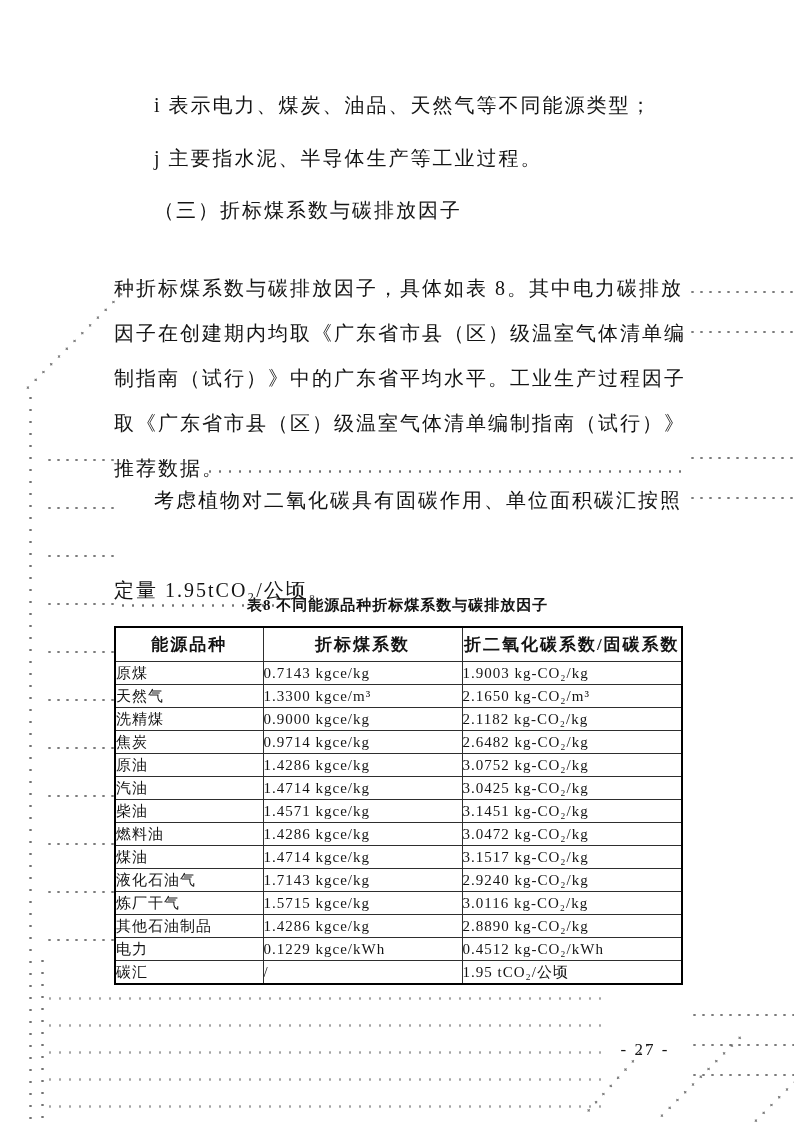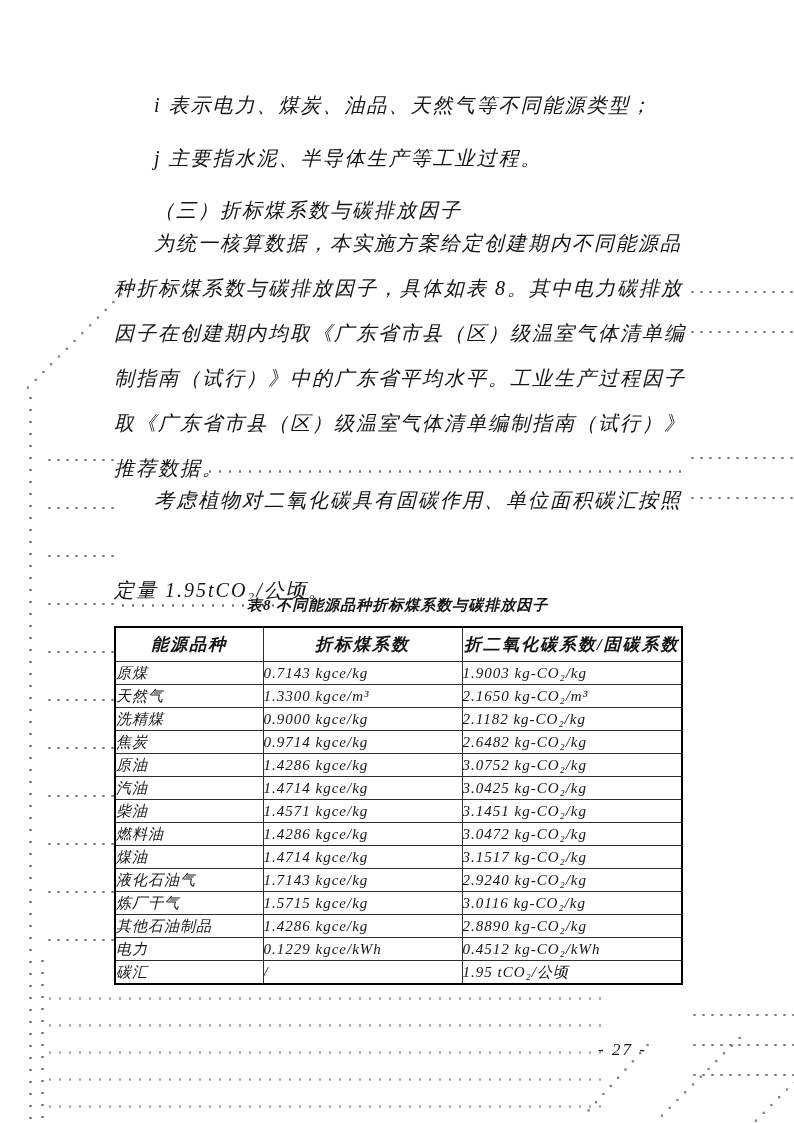--- a/index.html
+++ b/index.html
@@ -4,21 +4,21 @@
 <style>
   html,body { margin:0; padding:0; }
   body {
     width:794px; height:1123px;
     background:#ffffff;
     position:relative;
     overflow:hidden;
     font-family:"Liberation Serif","DejaVu Serif",serif;
     color:#141414;
   }
-  .page { position:absolute; inset:0;font-style:italic; }
+  .page { position:absolute; inset:0; }
 
   
   .dotrow  { position:absolute; height:3px; z-index:1; opacity:.85;
              background-image:radial-gradient(circle,#5a5a5a 1px,transparent 1.4px);
              background-size:10px 3px; }
   .dotgrid { position:absolute; z-index:1; opacity:.8;
              background-image:radial-gradient(circle,#5a5a5a 1px,transparent 1.4px); }
   .vdots   { position:absolute; width:3px; z-index:1; opacity:.85;
              background-image:radial-gradient(circle,#5a5a5a 1px,transparent 1.4px);
              background-size:3px 12px; }
@@ -45,21 +45,21 @@
     border:2px solid #000;
   }
   table.factors th, table.factors td {
     border:1px solid #2e2e2e; padding:0; overflow:hidden;
   }
   table.factors thead th { height:33px; font-size:17px; font-weight:bold; letter-spacing:2px; }
   table.factors tbody td { height:22px; font-size:15px; letter-spacing:1px; }
 
   .page-number {
     position:absolute; left:598px; top:1040px; width:94px; z-index:3;
-    font-size:17px; letter-spacing:2px;
+    text-align:center; font-size:17px; letter-spacing:2px;
   }
 </style>
 </head>
 <body>
 
 <div class="page">
 
   <div class="diag" style="left:24px; top:390px; width:152px; transform:rotate(-45deg);"></div>
   <div class="vdots" style="left:29px; top:392px; height:728px;"></div>
   <div class="vdots" style="left:41px; top:955px; height:168px;"></div>
@@ -72,21 +72,20 @@
   <div class="dotrow" style="left:118px; top:604px; width:165px;"></div>
   <div class="diag" style="left:585px; top:1113px; width:95px;  transform:rotate(-48deg);"></div>
   <div class="diag" style="left:658px; top:1118px; width:120px; transform:rotate(-45deg);"></div>
   <div class="diag" style="left:752px; top:1123px; width:60px;  transform:rotate(-45deg);"></div>
 
   <div class="textline indent" style="top:92px">i 表示电力、煤炭、油品、天然气等不同能源类型；</div>
   <div class="textline indent" style="top:145px">j 主要指水泥、半导体生产等工业过程。</div>
 
   <div class="textline indent" style="top:197px">（三）折标煤系数与碳排放因子</div>
 
-  <div class="textline indent" style="top:230px">为统一核算数据，本实施方案给定创建期内不同能源品</div>
   <div class="textline" style="top:275px">种折标煤系数与碳排放因子，具体如表 8。其中电力碳排放</div>
   <div class="textline" style="top:320px">因子在创建期内均取《广东省市县（区）级温室气体清单编</div>
   <div class="textline" style="top:365px">制指南（试行）》中的广东省平均水平。工业生产过程因子</div>
   <div class="textline" style="top:410px">取《广东省市县（区）级温室气体清单编制指南（试行）》</div>
   <div class="textline" style="top:455px">推荐数据。</div>
 
   <div class="textline indent" style="top:487px">考虑植物对二氧化碳具有固碳作用、单位面积碳汇按照</div>
   <div class="textline" style="top:577px">定量 1.95tCO₂/公顷。</div>
 
   <div class="caption">表8 不同能源品种折标煤系数与碳排放因子</div>

